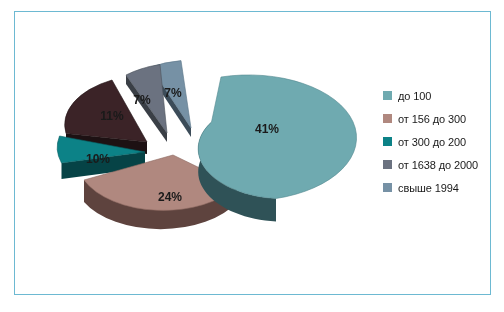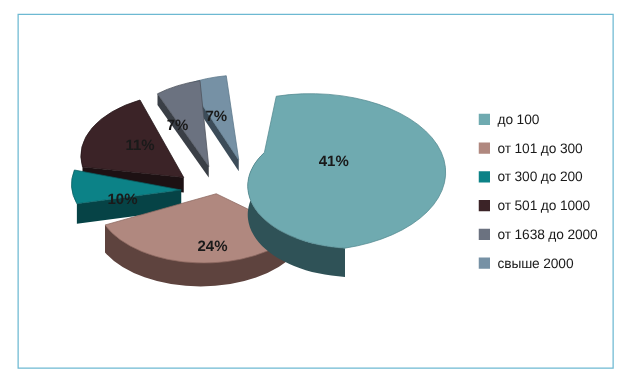--- a/index.html
+++ b/index.html
@@ -136,39 +136,35 @@
 
     <div id="legend">
 
       <div class="legend-row">
         <span class="legend-swatch" style="background:#6FAAB0"></span>
         <span class="legend-text">до 100</span>
       </div>
 
       <div class="legend-row">
         <span class="legend-swatch" style="background:#B0887F"></span>
-        <span class="legend-text">от 101 до 300</span>
+        <span class="legend-text">от 156 до 300</span>
       </div>
 
       <div class="legend-row">
         <span class="legend-swatch" style="background:#0C8287"></span>
         <span class="legend-text">от 300 до 200</span>
       </div>
 
-      <div class="legend-row">
-        <span class="legend-swatch" style="background:#3B2327"></span>
-        <span class="legend-text">от 501 до 1000</span>
-      </div>
 
       <div class="legend-row">
         <span class="legend-swatch" style="background:#6B7280"></span>
         <span class="legend-text">от 1638 до 2000</span>
       </div>
 
       <div class="legend-row">
         <span class="legend-swatch" style="background:#7691A5"></span>
-        <span class="legend-text">свыше 2000</span>
+        <span class="legend-text">свыше 1994</span>
       </div>
 
     </div>
 
   </div>
 </div>
 
 </body></html>

